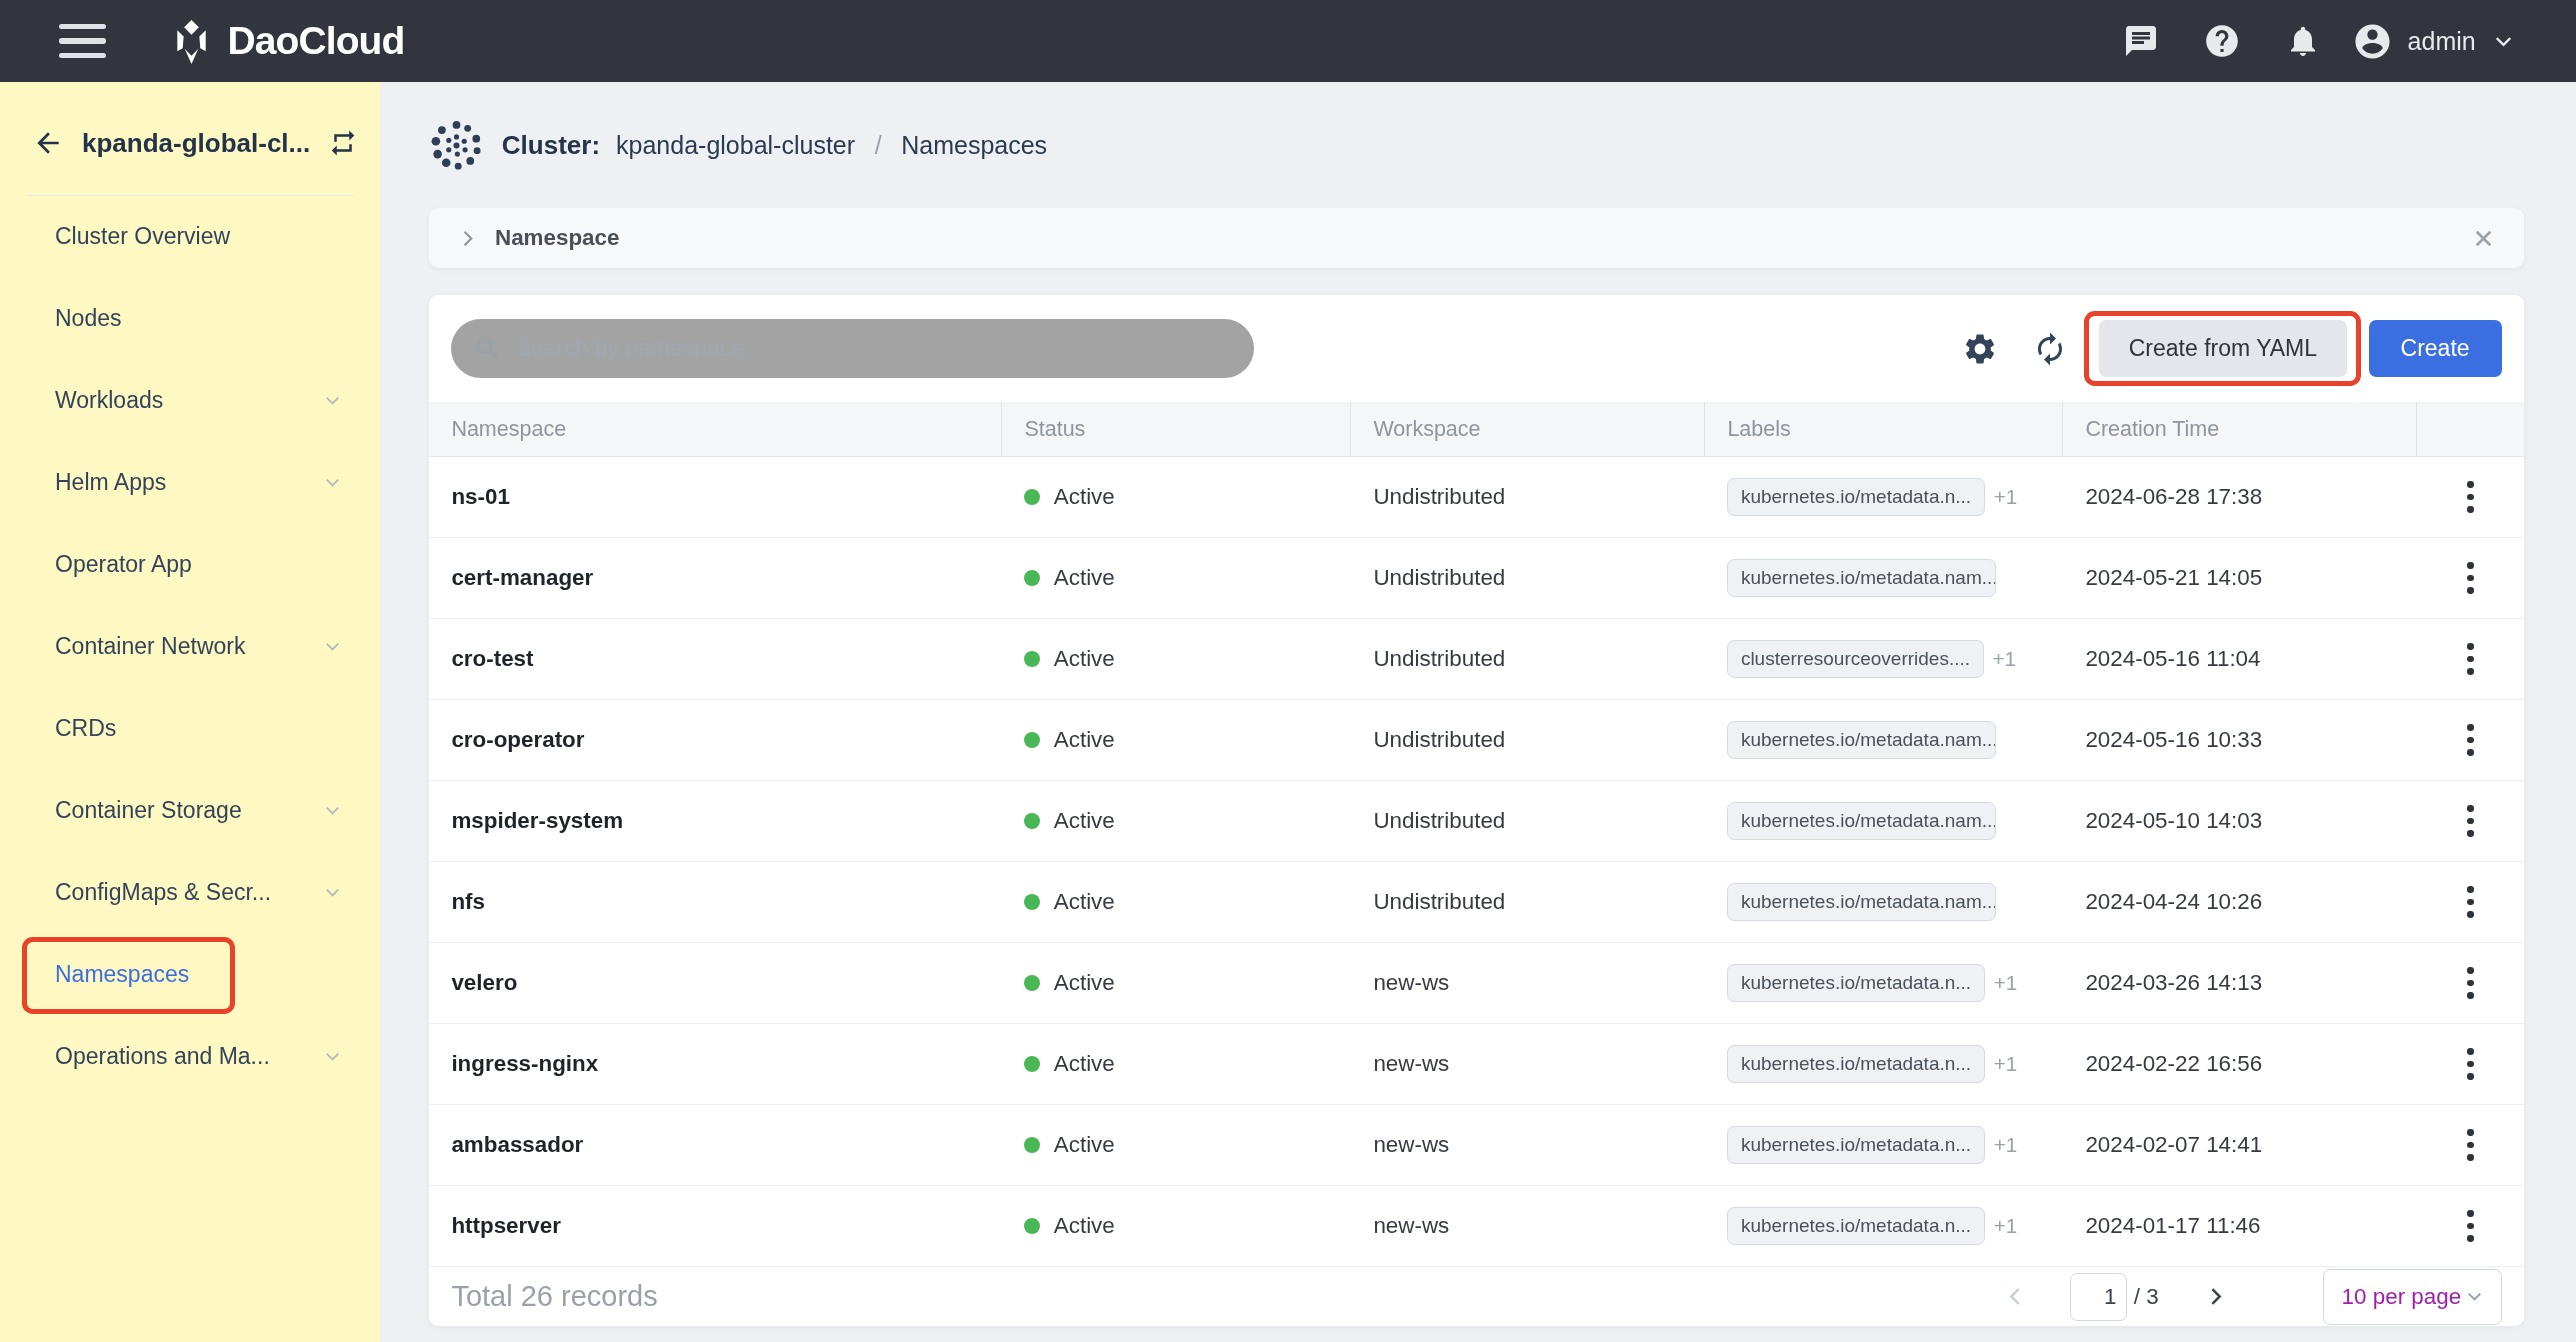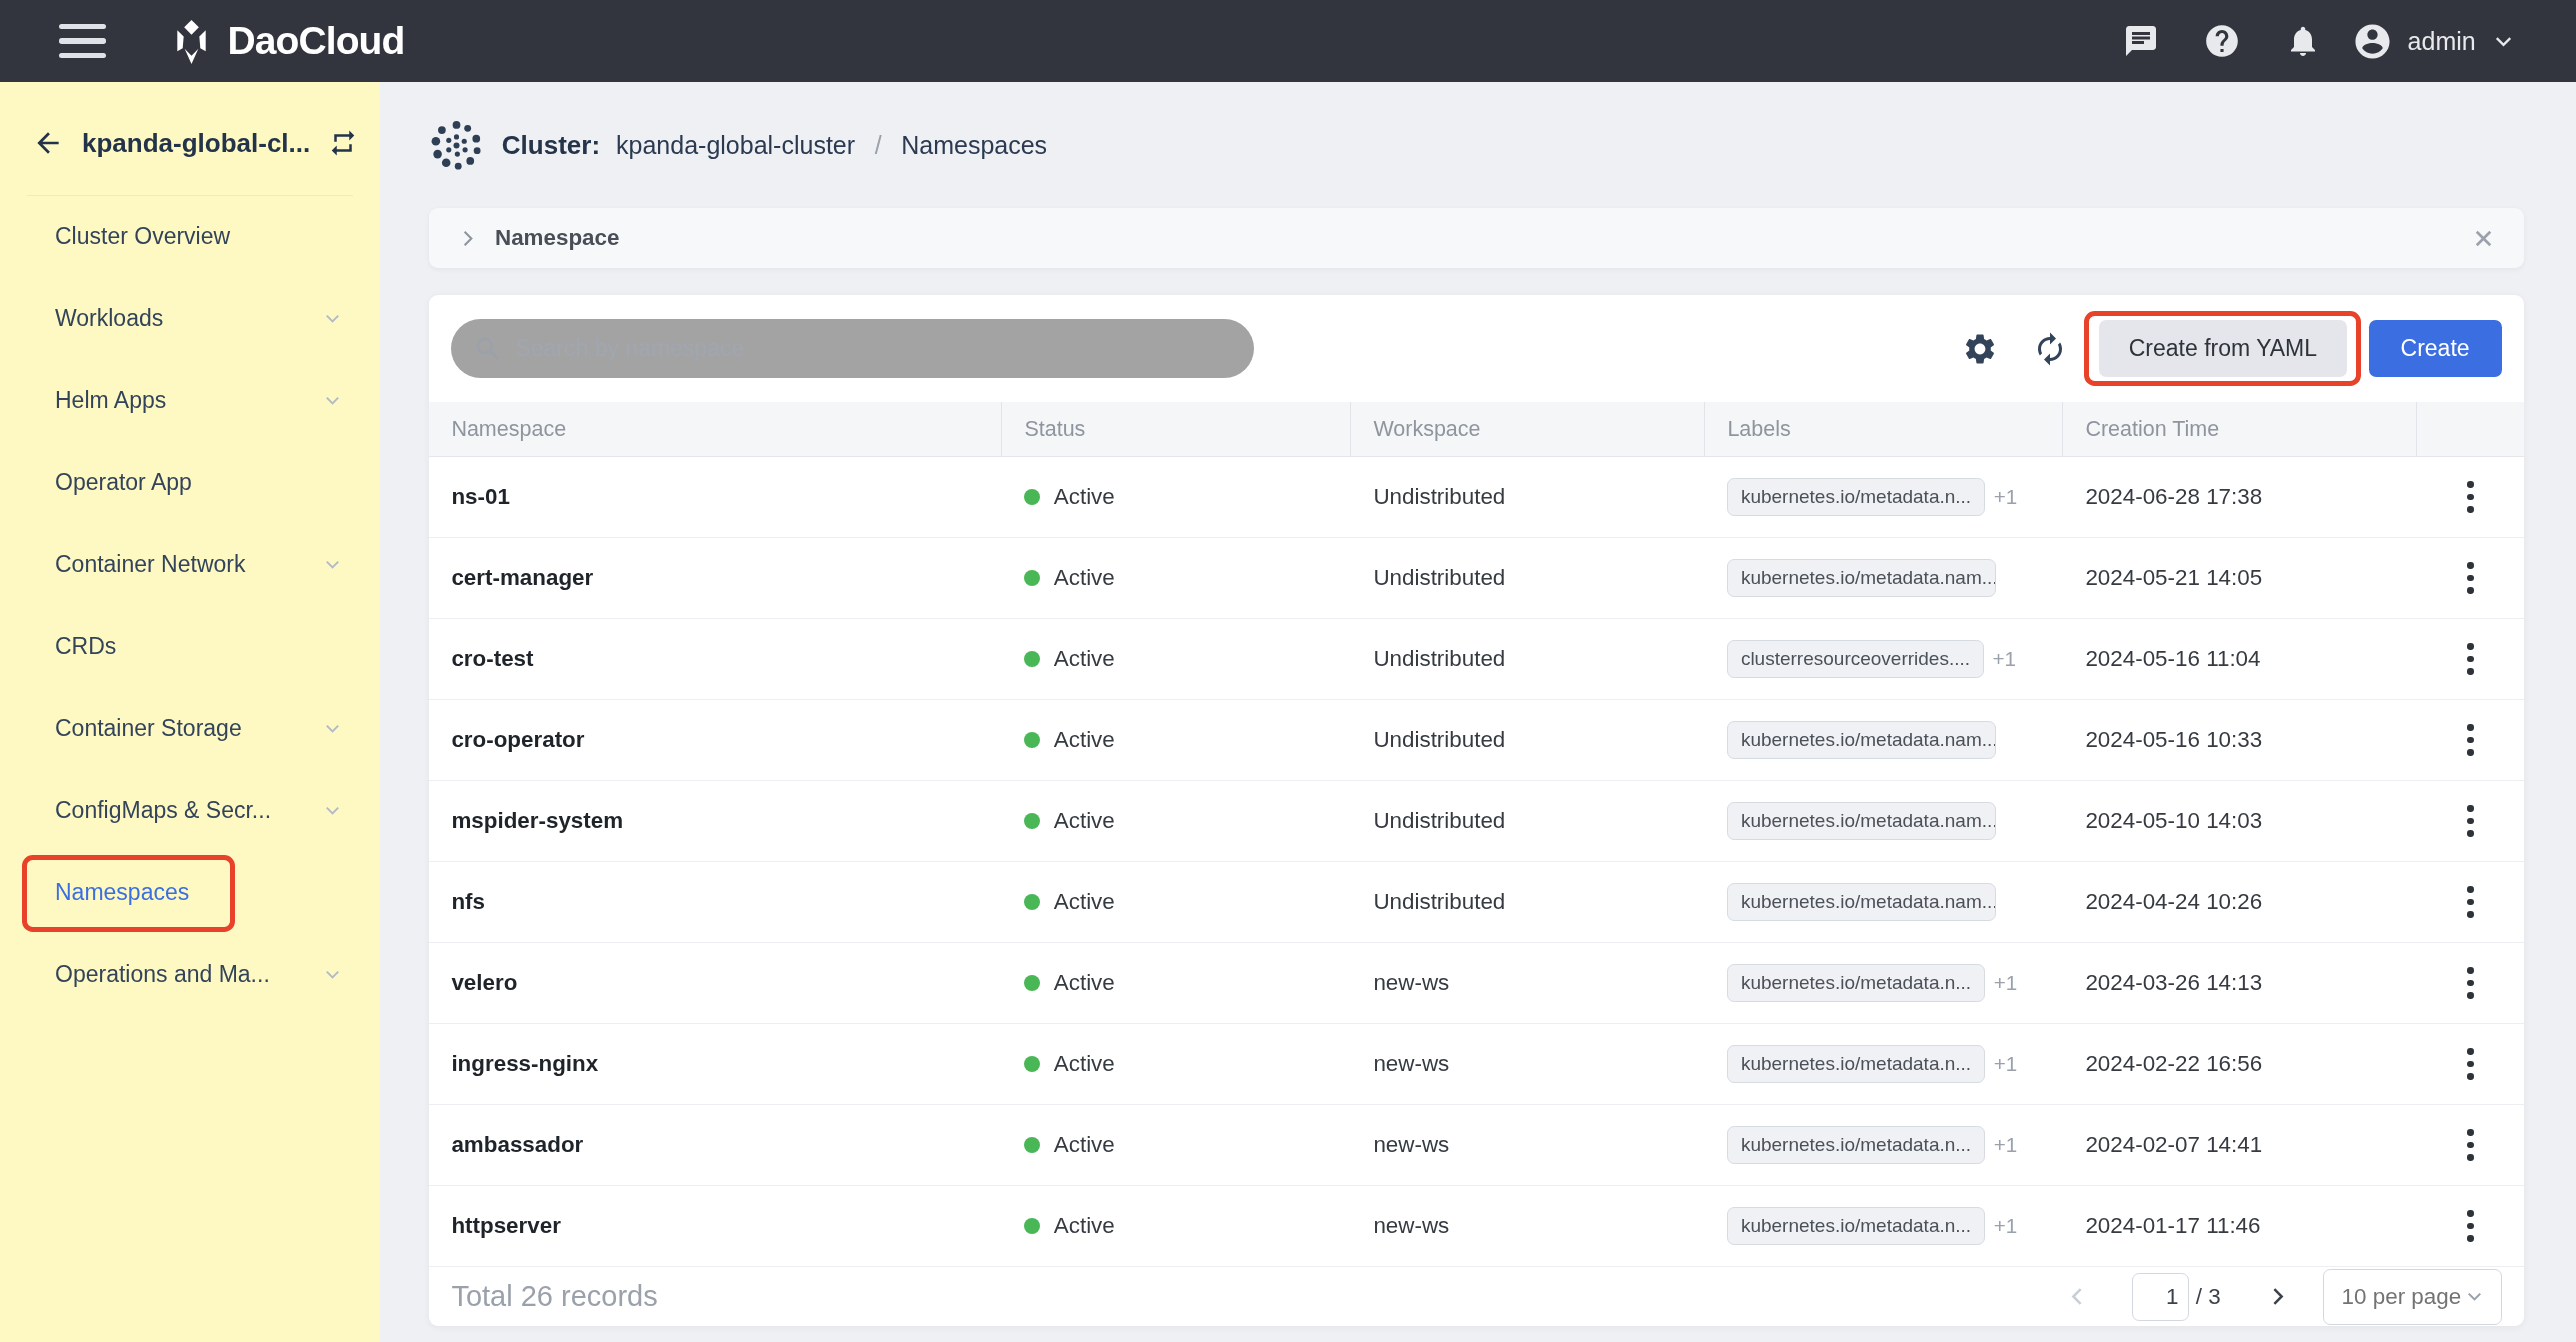--- a/index.html
+++ b/index.html
@@ -101,23 +101,23 @@
   .pager { margin-left: auto; display: flex; align-items: center; }
   .pg-chev { display: flex; align-items: center; justify-content: center; width: 36px; height: 36px; cursor: pointer; }
   .page-input {
     width: 57px; height: 48px; border: 1.3px solid #d3d7de; border-radius: 7.2px;
     text-align: right; padding-right: 9px; font-size: 22.4px; color: #3c424a; font-family: inherit; outline: none;
     margin-left: 36px;
   }
   .page-of { font-size: 22.4px; color: #3c424a; margin-left: 7.2px; }
   .pg-chev-next { margin-left: 39px; }
   .per-page {
-    margin-left: 27px; width: 179px; height: 56px; border: 1.3px solid #d3d7de; border-radius: 7.2px;
+    margin-left: 89px; width: 179px; height: 56px; border: 1.3px solid #d3d7de; border-radius: 7.2px;
     display: flex; align-items: center; justify-content: space-between; padding: 0 14.3px 0 18px;
-    font-size: 22.4px; color: #737373; cursor: pointer;
+    font-size: 22.4px; color: #a21caf; cursor: pointer;
   }
 </style>
 </head>
 <body>
 
 <header class="topbar">
   <div class="hamburger">
       <span></span>
       <span></span>
       <span></span>
@@ -182,20 +182,27 @@
     <div class="sidebar-divider"></div>
     <nav>
   <div class="nav-item">
     <span class="nav-label">Cluster Overview</span>
     <svg class="nav-chevron" viewBox="0 0 24 24" style="visibility: hidden;">
             <polyline points="6 9 12 15 18 9"></polyline>
           </svg>
 
   </div>
 
+  <div class="nav-item">
+    <span class="nav-label">Nodes</span>
+    <svg class="nav-chevron" viewBox="0 0 24 24" style="visibility: hidden;">
+            <polyline points="6 9 12 15 18 9"></polyline>
+          </svg>
+
+  </div>
 
   <div class="nav-item">
     <span class="nav-label">Workloads</span>
     <svg class="nav-chevron" viewBox="0 0 24 24">
             <polyline points="6 9 12 15 18 9"></polyline>
           </svg>
 
   </div>
 
   <div class="nav-item">

